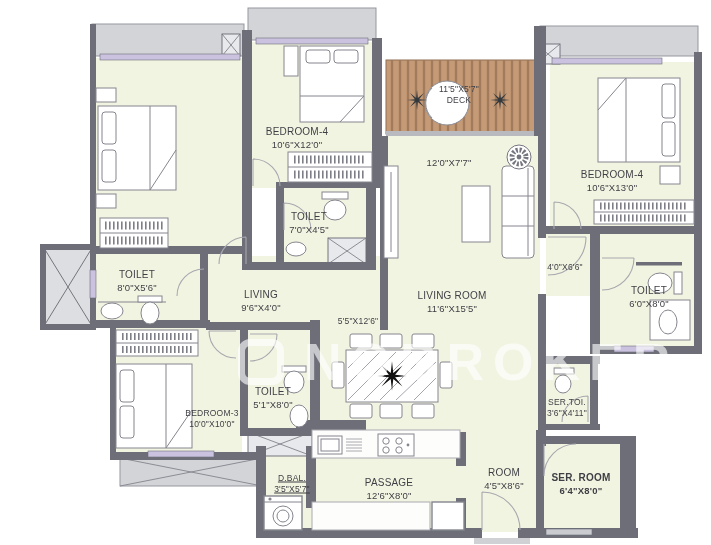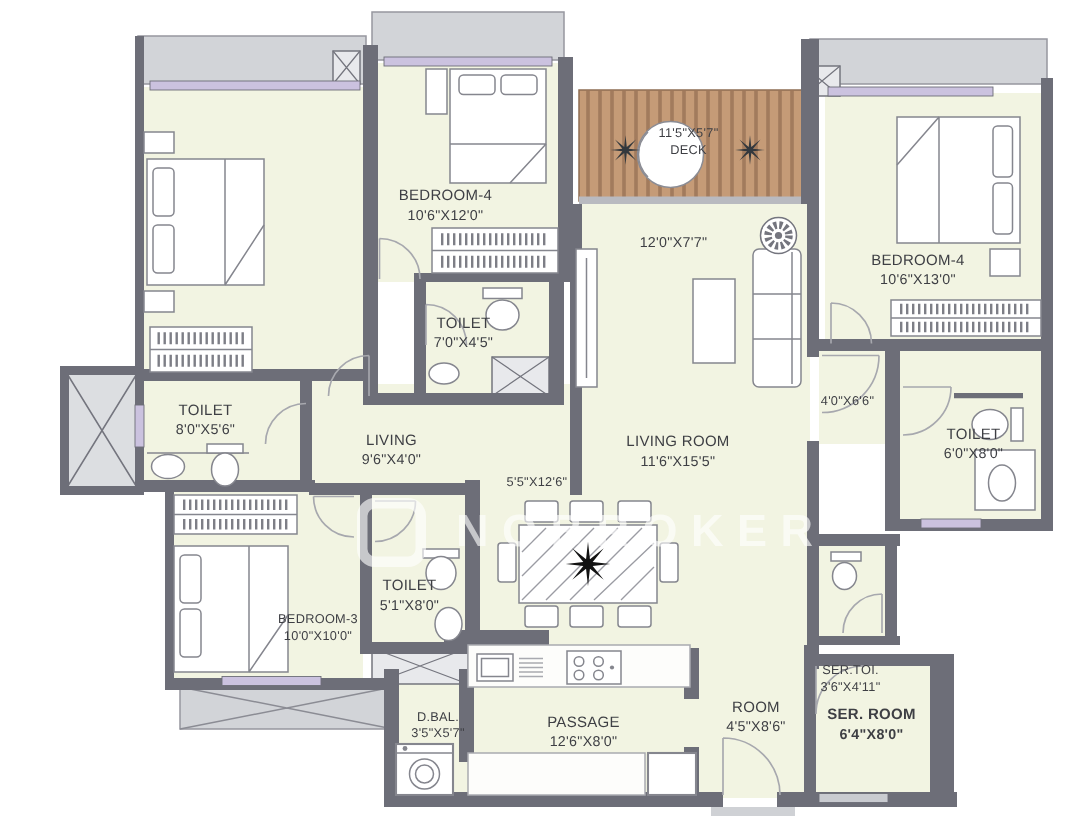--- a/index.html
+++ b/index.html
@@ -12,21 +12,21 @@
   .lbl .nm { display:block; }
   .lbl .nm:empty { display:none; }
   .lbl .dm { display:block; font-size:9.5px; }
   .lbl.wrap { white-space:normal; width:86px; }
   .lbl.sm { font-size:8.5px; line-height:10.5px; }
   .lbl.sm .dm { font-size:8.5px; }
   .watermark { position:absolute; left:238px; top:332px; display:flex; align-items:center;
                gap:20px; z-index:9; pointer-events:none; color:rgba(255,255,255,0.62); }
   .wm-logo { width:46px; height:46px; border:7px solid rgba(255,255,255,0.62);
              border-radius:12px; box-sizing:border-box; }
-  .wm-text { font-size:30px; font-weight:bold; letter-spacing:9px; }
+  .wm-text { font-size:52px; font-weight:bold; letter-spacing:9px; }
 </style>
 </head>
 <body>
 
 <div class="plan">
 
 <svg class="base" width="711" height="545" viewBox="0 0 711 545">
   <defs>
     <path id="star8" d="M11,0 2.31,0.96 7.78,7.78 0.96,2.31 0,11 -0.96,2.31 -7.78,7.78 -2.31,0.96 -11,0 -2.31,-0.96 -7.78,-7.78 -0.96,-2.31 0,-11 0.96,-2.31 7.78,-7.78 2.31,-0.96 Z"></path>
   </defs>
@@ -341,33 +341,33 @@
   <span class="dm">8'0"X5'6"</span>
 </div>
 <div class="lbl sm" style="left:212px; top:418px;">
   <span class="nm">BEDROOM-3</span>
   <span class="dm">10'0"X10'0"</span>
 </div>
 <div class="lbl" style="left:273px; top:398px;">
   <span class="nm">TOILET</span>
   <span class="dm">5'1"X8'0"</span>
 </div>
-<div class="lbl sm" style="left:292px; top:483px;">
+<div class="lbl sm" style="left:292px; top:483px;text-decoration:underline;">
   <span class="nm">D.BAL.</span>
   <span class="dm">3'5"X5'7"</span>
 </div>
 <div class="lbl" style="left:389px; top:489px;">
   <span class="nm">PASSAGE</span>
   <span class="dm">12'6"X8'0"</span>
 </div>
 <div class="lbl" style="left:504px; top:479px;">
   <span class="nm">ROOM</span>
   <span class="dm">4'5"X8'6"</span>
 </div>
-<div class="lbl sm" style="left:567px; top:407px;margin-top:45px;">
+<div class="lbl sm" style="left:567px; top:407px;">
   <span class="nm">SER.TOI.</span>
   <span class="dm">3'6"X4'11"</span>
 </div>
 <div class="lbl" style="left:581px; top:484px;font-weight:bold;">
   <span class="nm">SER. ROOM</span>
   <span class="dm">6'4"X8'0"</span>
 </div>
 
 <div class="watermark">
   <span class="wm-logo"></span>

